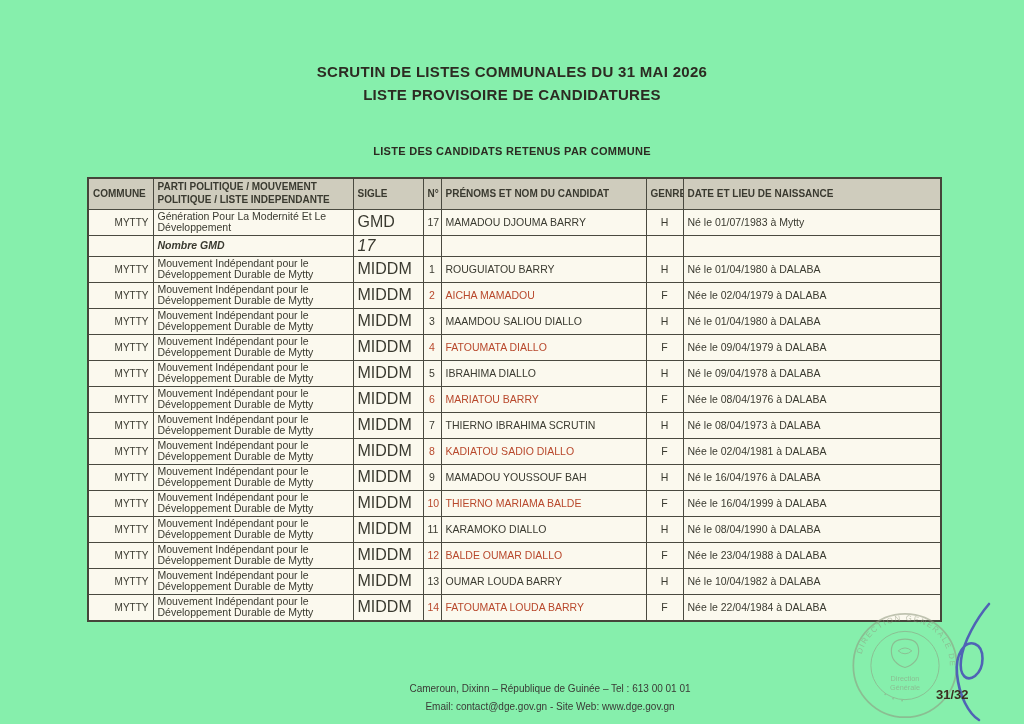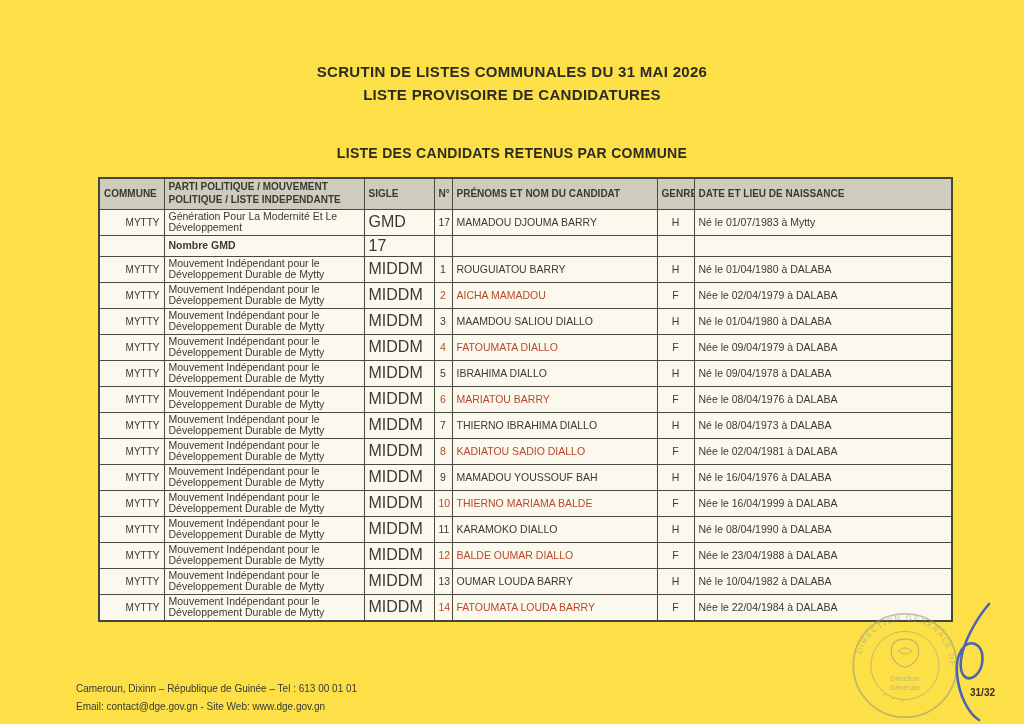--- a/index.html
+++ b/index.html
@@ -3,70 +3,70 @@
 <meta charset="utf-8">
 <style>
   * { margin:0; padding:0; box-sizing:border-box; }
   html,body { width:1024px; height:724px; overflow:hidden; }
   body {
     font-family:"Liberation Sans", sans-serif;
     background:#fbf8ea;
     color:#35352c;
     position:relative;
   }
-  .page { position:absolute; inset:0; background:#fde047; }
+  .page { position:absolute; inset:0; background:#86efac; }
 
   
   .titles { position:absolute; top:60px; left:0; width:100%; text-align:center; }
   .title-main { font-size:15px; font-weight:bold; letter-spacing:.3px; color:#2c2b22; line-height:23px; }
   .title-prefecture { font-size:15px; font-weight:bold; letter-spacing:.3px; color:#b8572a; line-height:23px; }
   .list-title { position:absolute; top:145px; left:0; width:100%; text-align:center;
-                font-size:14px; font-weight:bold; letter-spacing:.3px; color:#2c2b22; }
+                font-size:11px; font-weight:bold; letter-spacing:.3px; color:#2c2b22; }
 
   
   table.cands {
     position:absolute; left:87px; top:177px; width:853px;
     border-collapse:collapse; table-layout:fixed;
     border:2px solid #45453a;
-    font-size:10.5px; color:#3a3a30;margin-left:11px;
+    font-size:10.5px; color:#3a3a30;
   }
   table.cands th, table.cands td {
     border:1px solid #4a4a40;
     padding:1px 4px;
     overflow:hidden;
     vertical-align:middle;
   }
   table.cands thead th {
     background:#cfccbd;
     font-weight:bold;
     text-align:left;
     font-size:10px;
     line-height:12.5px;
     height:31px;
     white-space:normal;
   }
   table.cands thead th.c { text-align:center; }
   tbody tr { height:26px; background:#fbf9ee; }
-  tbody tr.summary { height:14px; }
+  tbody tr.summary { height:14px;font-style:italic; }
   td.commune { font-size:10px;text-align:right; }
   td.parti { font-size:10.5px; line-height:11.5px; }
   td.sigle { font-size:16px; }
   td.num { text-align:center; padding:1px 1px; }
   td.genre { text-align:center; }
   td.red { color:#b8482c; }
   td.summary-label { font-weight:bold; }
 
   
-  .footer { position:absolute; top:680px; left:0; width:100%; text-align:left; padding-left:76px;
+  .footer { position:absolute; top:680px; left:0; width:100%; text-align:center; padding-left:76px;
             font-size:10px; color:#3a3a35; line-height:18px; }
 
   
   .stamp { position:absolute; left:846px; top:607px; opacity:.55; }
   .signature { position:absolute; left:933px; top:598px; }
-  .page-number { position:absolute; left:936px; top:687px; font-size:10px; font-weight:bold; color:#3a2f20;margin-left:34px; }
+  .page-number { position:absolute; left:936px; top:687px; font-size:13px; font-weight:bold; color:#3a2f20; }
 </style>
 </head>
 <body>
 
 <div class="page">
 
   <div class="titles">
     <div class="title-main">SCRUTIN DE LISTES COMMUNALES DU 31 MAI 2026</div>
     <div class="title-main">LISTE PROVISOIRE DE CANDIDATURES</div>
   </div>
@@ -165,21 +165,21 @@
           <td class="num red">6</td>
           <td class="nom red">MARIATOU BARRY</td>
           <td class="genre">F</td>
           <td class="date">Née le 08/04/1976 à DALABA</td>
         </tr>
         <tr>
           <td class="commune">MYTTY</td>
           <td class="parti">Mouvement Indépendant pour le Développement Durable de Mytty</td>
           <td class="sigle">MIDDM</td>
           <td class="num">7</td>
-          <td class="nom">THIERNO IBRAHIMA DIALLO</td>
+          <td class="nom">THIERNO IBRAHIMA SCRUTIN</td>
           <td class="genre">H</td>
           <td class="date">Né le 08/04/1973 à DALABA</td>
         </tr>
         <tr>
           <td class="commune">MYTTY</td>
           <td class="parti">Mouvement Indépendant pour le Développement Durable de Mytty</td>
           <td class="sigle">MIDDM</td>
           <td class="num red">8</td>
           <td class="nom red">KADIATOU SADIO DIALLO</td>
           <td class="genre">F</td>

